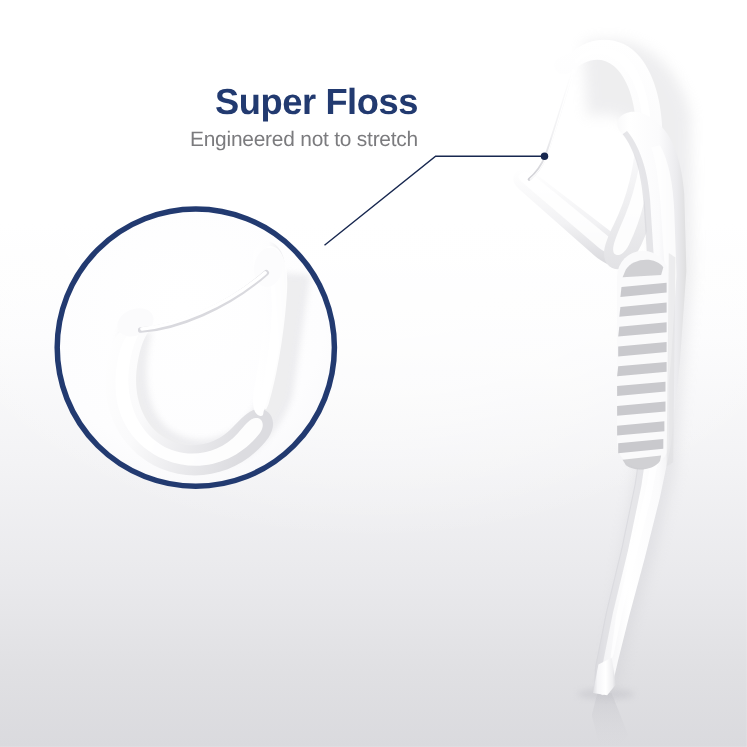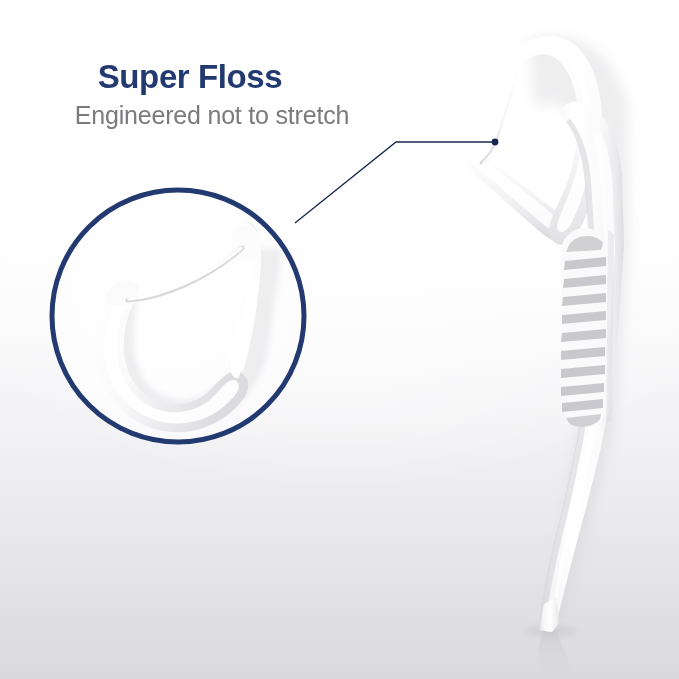--- a/index.html
+++ b/index.html
@@ -32,33 +32,33 @@
                 rgba(255,255,255,0.95) 0%,
                 rgba(255,255,255,0.55) 45%,
                 rgba(255,255,255,0) 75%);
     pointer-events: none;
   }
 
   
   #text-block {
     position: absolute;
     left: 0;
-    top: 60px;
+    top: 76px;
     width: 380px;
-    text-align: center;
+    text-align: right;
   }
   #headline {
     font-size: 33px;
     font-weight: bold;
     letter-spacing: -0.4px;
     line-height: 1.0;
     margin: 0;
   }
   #subtitle {
-    font-size: 25px;
+    font-size: 19px;
     font-weight: normal;
     line-height: 1.22;
     margin: 7px 0 0 0;
     letter-spacing: -0.2px;
     padding-left: 44px;
   }
   .sub-line { display: block; }
 
   
   #art {

